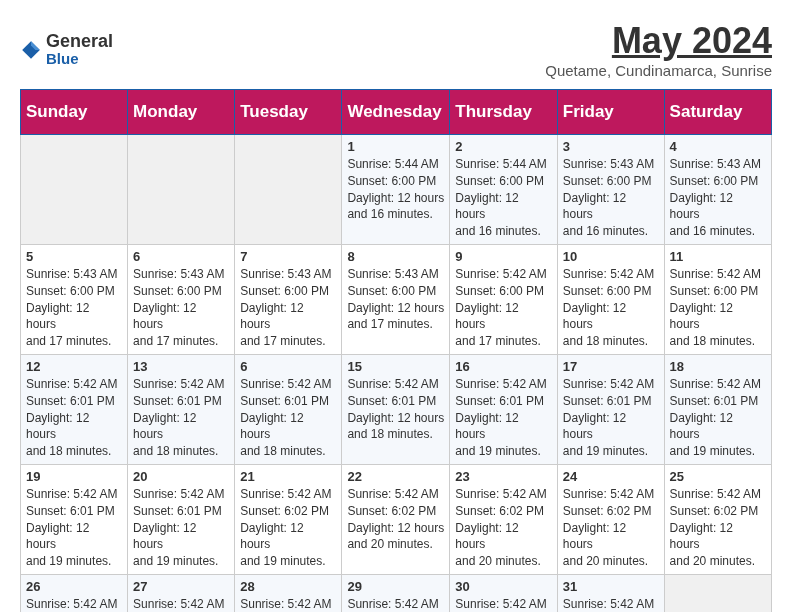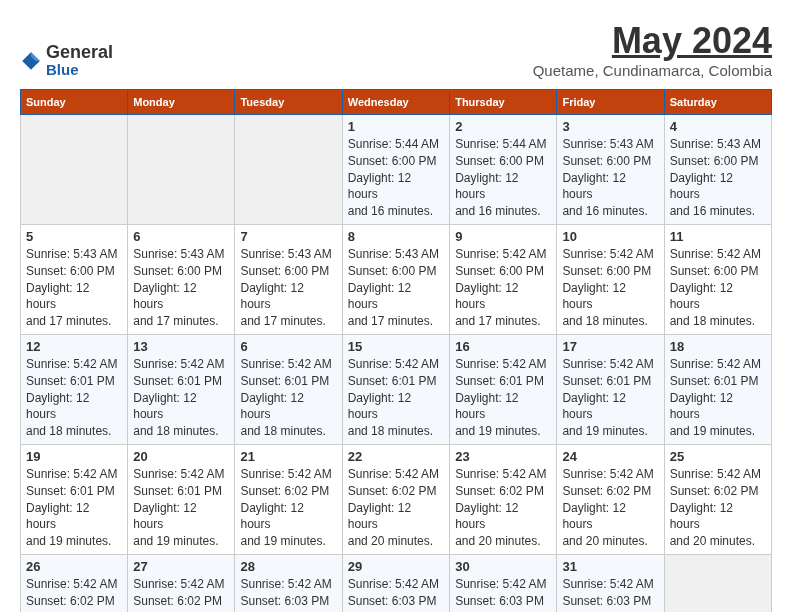--- a/index.html
+++ b/index.html
@@ -6,21 +6,21 @@
     body {
       font-family: Arial, sans-serif;
       background: #fff;
       width: 792px;
       min-height: 612px;
       padding: 20px;
     }
     .header {
       display: flex;
       justify-content: space-between;
-      align-items: flex-end;
+      align-items: center;
       margin-bottom: 10px;
     }
     .logo {
       display: flex;
       align-items: center;
       gap: 4px;
     }
     .logo-text-general {
       font-size: 18px;
       font-weight: bold;
@@ -49,25 +49,25 @@
     .location {
       font-size: 15px;
       color: #555;
     }
     table {
       width: 100%;
       border-collapse: collapse;
       font-size: 11px;
     }
     thead tr th {
-      background-color: #c2410c;
+      background-color: #be185d;
       color: #fff;
       text-align: left;
-      padding: 6px 5px;
-      font-size: 11px;
+      padding: 12px 5px;
+      font-size: 17px;
       font-weight: bold;
       border: 1px solid #1a5fa8;
     }
     tbody tr td {
       border: 1px solid #ccc;
       vertical-align: top;
       padding: 4px 5px;
       width: 108px;
       min-height: 80px;
       background: #fff;
@@ -107,21 +107,21 @@
       <div style="display:flex; align-items:baseline; gap:0;">
         <span class="logo-text-general">General</span>
       </div>
       <div>
         <span class="logo-text-blue">Blue</span>
       </div>
     </div>
   </div>
   <div class="title-block">
     <div class="month-year">May 2024</div>
-    <div class="location">Quetame, Cundinamarca, Colombia</div>
+    <div class="location">Quetame, Cundinamarca, Sunrise</div>
   </div>
 </div>
 
 <table>
   <thead>
     <tr>
     <th>Sunday</th>
         <th>Monday</th>
         <th>Tuesday</th>
         <th>Wednesday</th>

